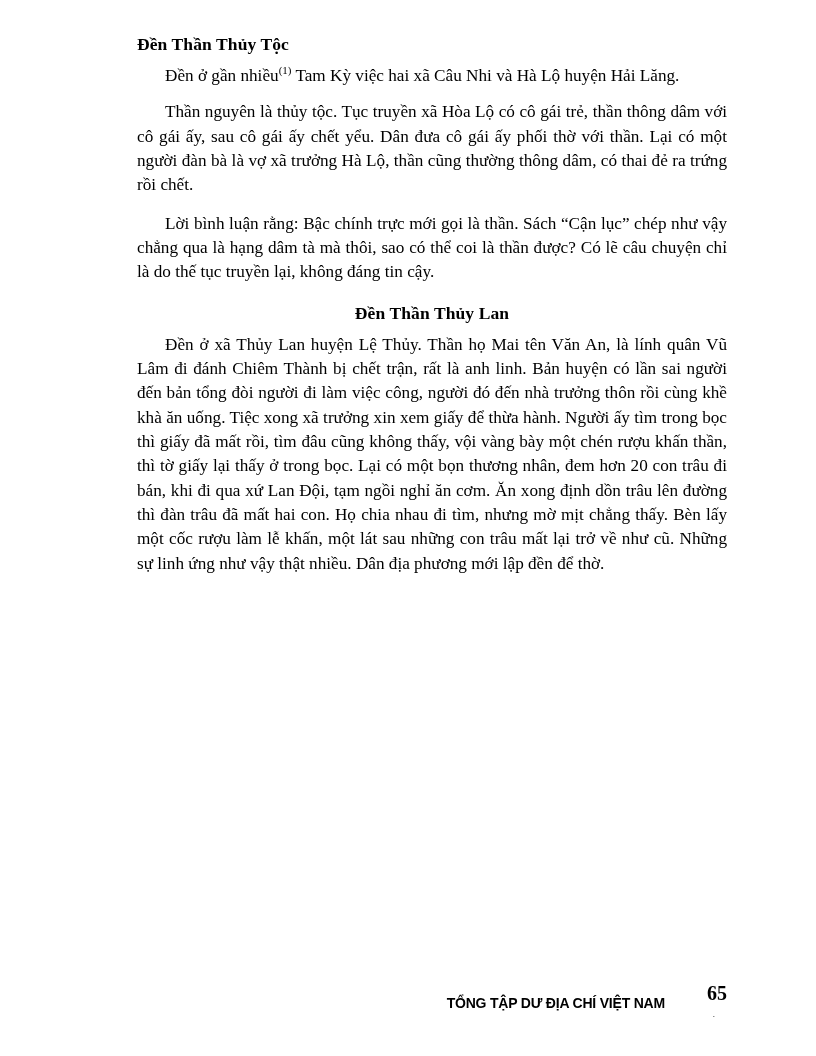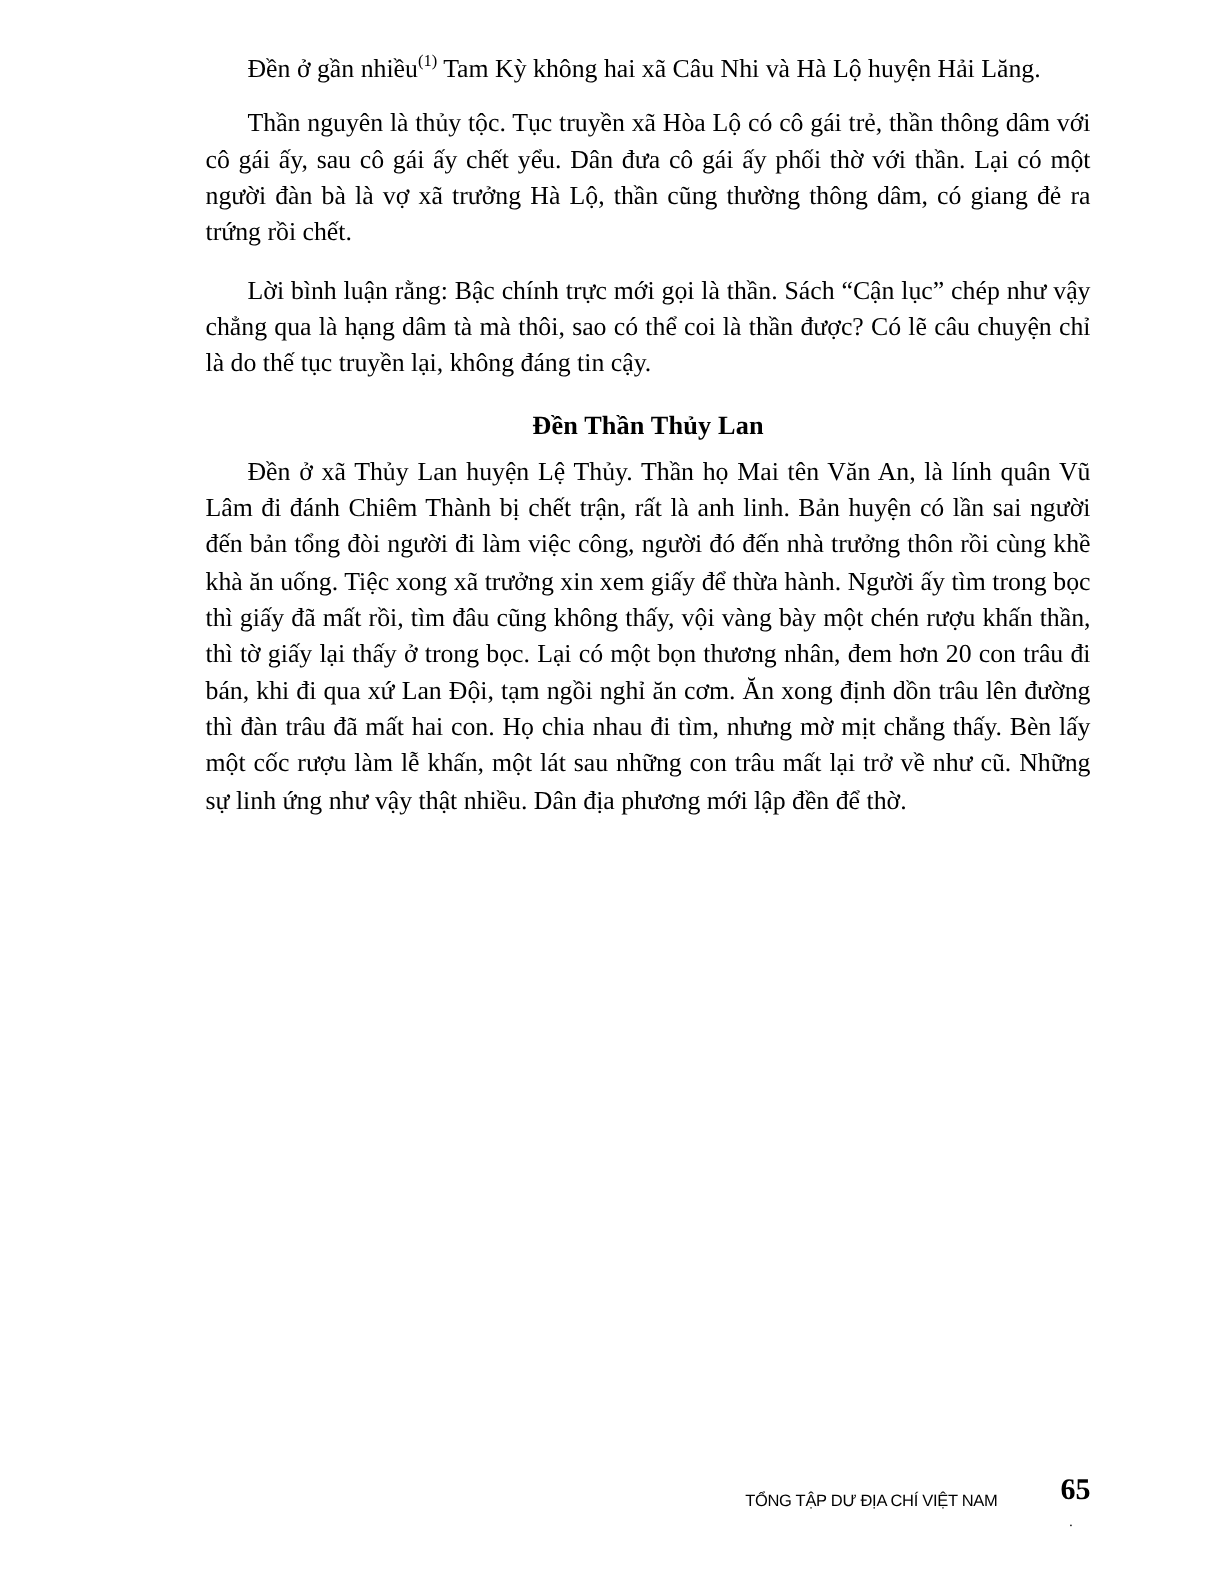--- a/index.html
+++ b/index.html
@@ -87,22 +87,22 @@
     left: 137px;
     top: 988px;
     width: 590px;
     height: 36px;
   }
   .footer-title {
     position: absolute;
     right: 62px;
     top: 7px;
     font-family: "Liberation Sans", sans-serif;
-    font-size: 11px;
-    font-weight: normal;
+    font-size: 14px;
+    font-weight: bold;
     letter-spacing: -0.2px;
     white-space: nowrap;
   }
   .page-number {
     position: absolute;
     right: 0px;
     top: -6px;
     font-family: "Liberation Serif", serif;
     font-size: 20px;
     font-weight: bold;
@@ -115,24 +115,25 @@
     line-height: 1;
   }
 </style>
 </head>
 <body>
 
 <div class="page">
 
   <div class="content">
 
+    <h2 class="section-heading">Đền Thần Thủy Tộc</h2>
 
-    <p class="para"><span>Đền ở gần nhiều</span><span class="fn-marker">(1)</span><span> Tam Kỳ không hai xã Câu Nhi và Hà Lộ huyện Hải Lăng.</span></p>
+    <p class="para"><span>Đền ở gần nhiều</span><span class="fn-marker">(1)</span><span> Tam Kỳ việc hai xã Câu Nhi và Hà Lộ huyện Hải Lăng.</span></p>
 
-    <p class="para" style="margin-top:12px;">Thần nguyên là thủy tộc. Tục truyền xã Hòa Lộ có cô gái trẻ, thần thông dâm với cô gái ấy, sau cô gái ấy chết yểu. Dân đưa cô gái ấy phối thờ với thần. Lại có một người đàn bà là vợ xã trưởng Hà Lộ, thần cũng thường thông dâm, có giang đẻ ra trứng rồi chết.</p>
+    <p class="para" style="margin-top:12px;">Thần nguyên là thủy tộc. Tục truyền xã Hòa Lộ có cô gái trẻ, thần thông dâm với cô gái ấy, sau cô gái ấy chết yểu. Dân đưa cô gái ấy phối thờ với thần. Lại có một người đàn bà là vợ xã trưởng Hà Lộ, thần cũng thường thông dâm, có thai đẻ ra trứng rồi chết.</p>
 
     <p class="para italic">Lời bình luận rằng: Bậc chính trực mới gọi là thần. Sách “Cận lục” chép như vậy chẳng qua là hạng dâm tà mà thôi, sao có thể coi là thần được? Có lẽ câu chuyện chỉ là do thế tục truyền lại, không đáng tin cậy.</p>
 
     <h2 class="section-heading second">Đền Thần Thủy Lan</h2>
 
     <p class="para tight">Đền ở xã Thủy Lan huyện Lệ Thủy. Thần họ Mai tên Văn An, là lính quân Vũ Lâm đi đánh Chiêm Thành bị chết trận, rất là anh linh. Bản huyện có lần sai người đến bản tổng đòi người đi làm việc công, người đó đến nhà trưởng thôn rồi cùng khề khà ăn uống. Tiệc xong xã trưởng xin xem giấy để thừa hành. Người ấy tìm trong bọc thì giấy đã mất rồi, tìm đâu cũng không thấy, vội vàng bày một chén rượu khấn thần, thì tờ giấy lại thấy ở trong bọc. Lại có một bọn thương nhân, đem hơn 20 con trâu đi bán, khi đi qua xứ Lan Đội, tạm ngồi nghỉ ăn cơm. Ăn xong định dồn trâu lên đường thì đàn trâu đã mất hai con. Họ chia nhau đi tìm, nhưng mờ mịt chẳng thấy. Bèn lấy một cốc rượu làm lễ khấn, một lát sau những con trâu mất lại trở về như cũ. Những sự linh ứng như vậy thật nhiều. Dân địa phương mới lập đền để thờ.</p>
 
   </div>
 
 

